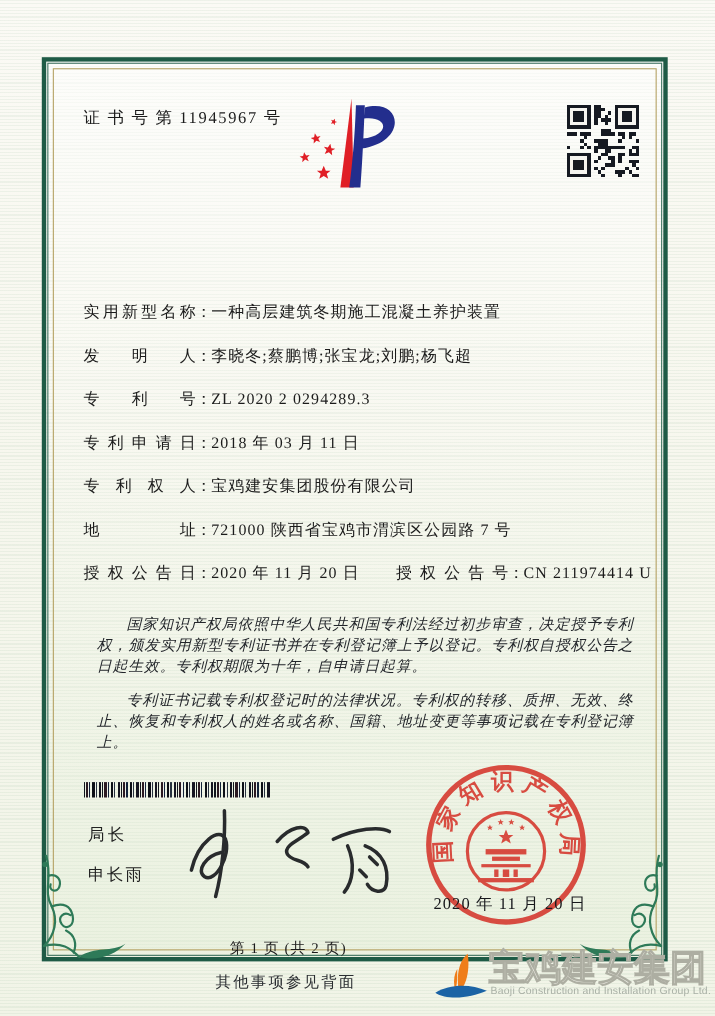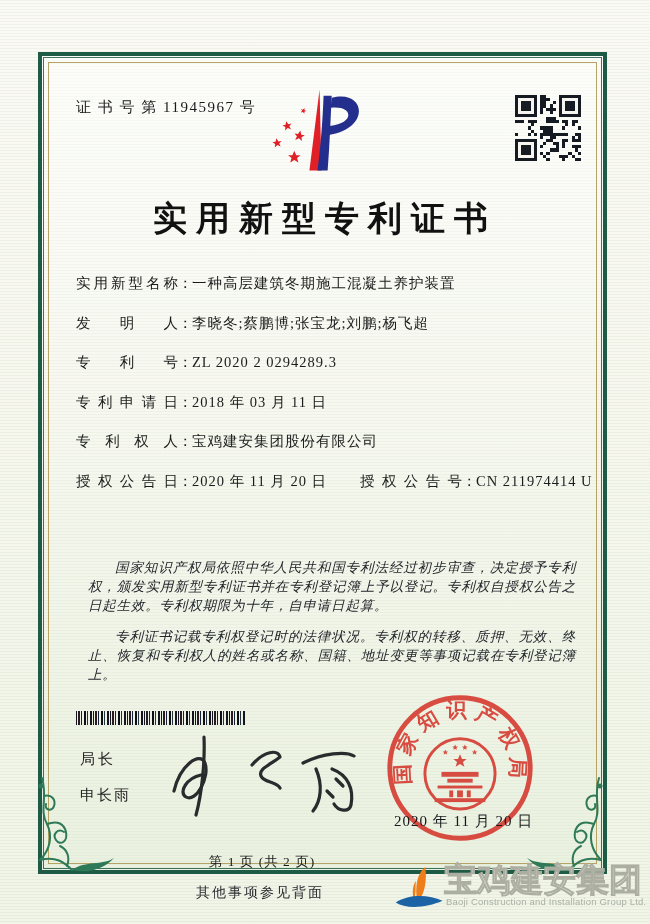--- a/index.html
+++ b/index.html
@@ -249,37 +249,39 @@
         <rect x="2" y="2" width="3" height="3" fill="#161a22"></rect>
         <rect x="14" y="0" width="7" height="7" fill="#161a22"></rect>
         <rect x="15" y="1" width="5" height="5" fill="#f6f5f0"></rect>
         <rect x="16" y="2" width="3" height="3" fill="#161a22"></rect>
         <rect x="0" y="14" width="7" height="7" fill="#161a22"></rect>
         <rect x="1" y="15" width="5" height="5" fill="#f6f5f0"></rect>
         <rect x="2" y="16" width="3" height="3" fill="#161a22"></rect>
       </svg>
   </div>
 
-  <div class="title">实用新型专利证书</div>
 
   <div class="fields">
     <div class="row">
       <span class="f-label">实用新型名称</span><span class="colon">：</span><span class="f-value">一种高层建筑冬期施工混凝土养护装置</span>
     </div>
     <div class="row">
       <span class="f-label">发明人</span><span class="colon">：</span><span class="f-value">李晓冬;蔡鹏博;张宝龙;刘鹏;杨飞超</span>
     </div>
     <div class="row">
       <span class="f-label">专利号</span><span class="colon">：</span><span class="f-value">ZL 2020 2 0294289.3</span>
     </div>
     <div class="row">
       <span class="f-label">专利申请日</span><span class="colon">：</span><span class="f-value">2018 年 03 月 11 日</span>
     </div>
     <div class="row">
       <span class="f-label">专利权人</span><span class="colon">：</span><span class="f-value">宝鸡建安集团股份有限公司</span>
+    </div>
+    <div class="row">
+      <span class="f-label">地址</span><span class="colon">：</span><span class="f-value">721000 陕西省宝鸡市渭滨区公园路 7 号</span>
     </div>
     <div class="row">
       <span class="f-label">授权公告日</span><span class="colon">：</span><span class="f-value">2020 年 11 月 20 日</span>
       <span class="pair2">
         <span class="f-label">授权公告号</span><span class="colon">：</span><span class="f-value">CN 211974414 U</span>
       </span>
     </div>
   </div>
 
   <div class="paras">

